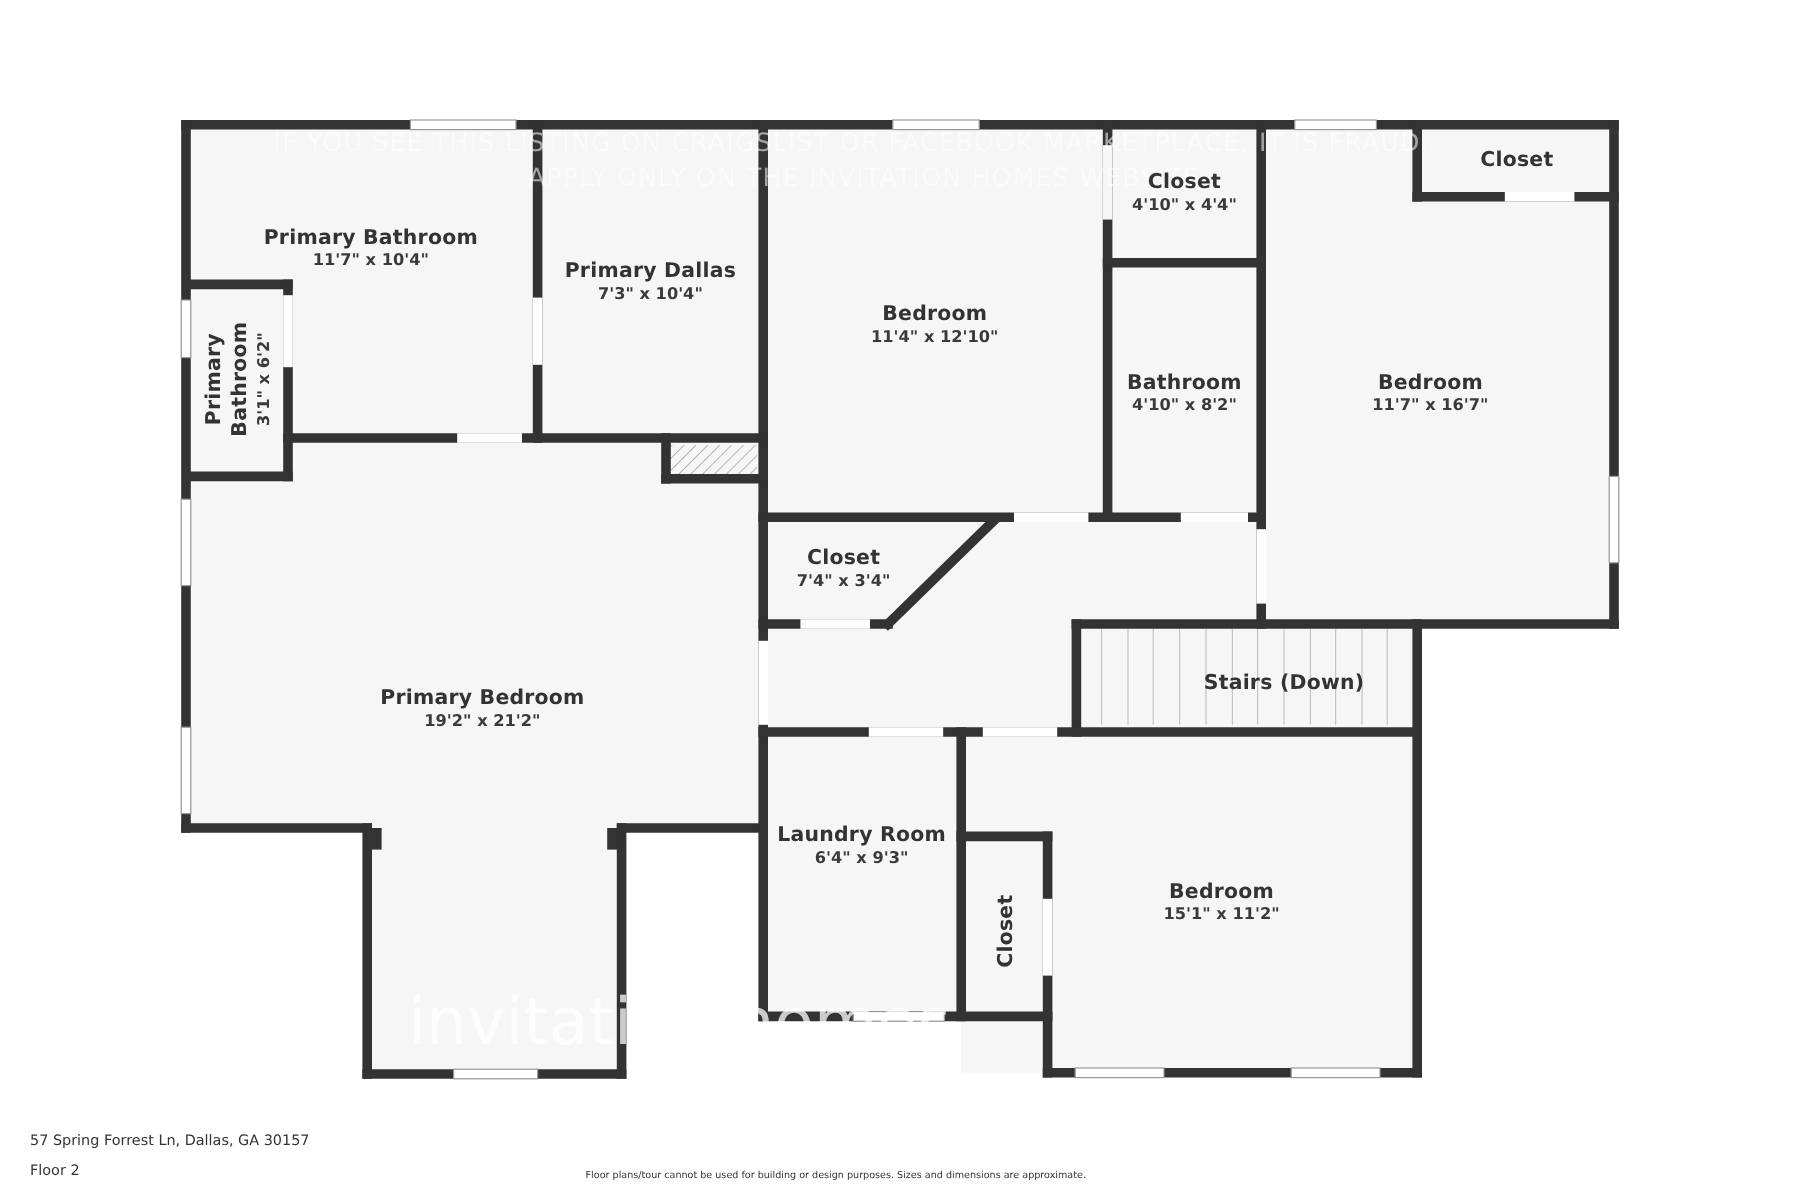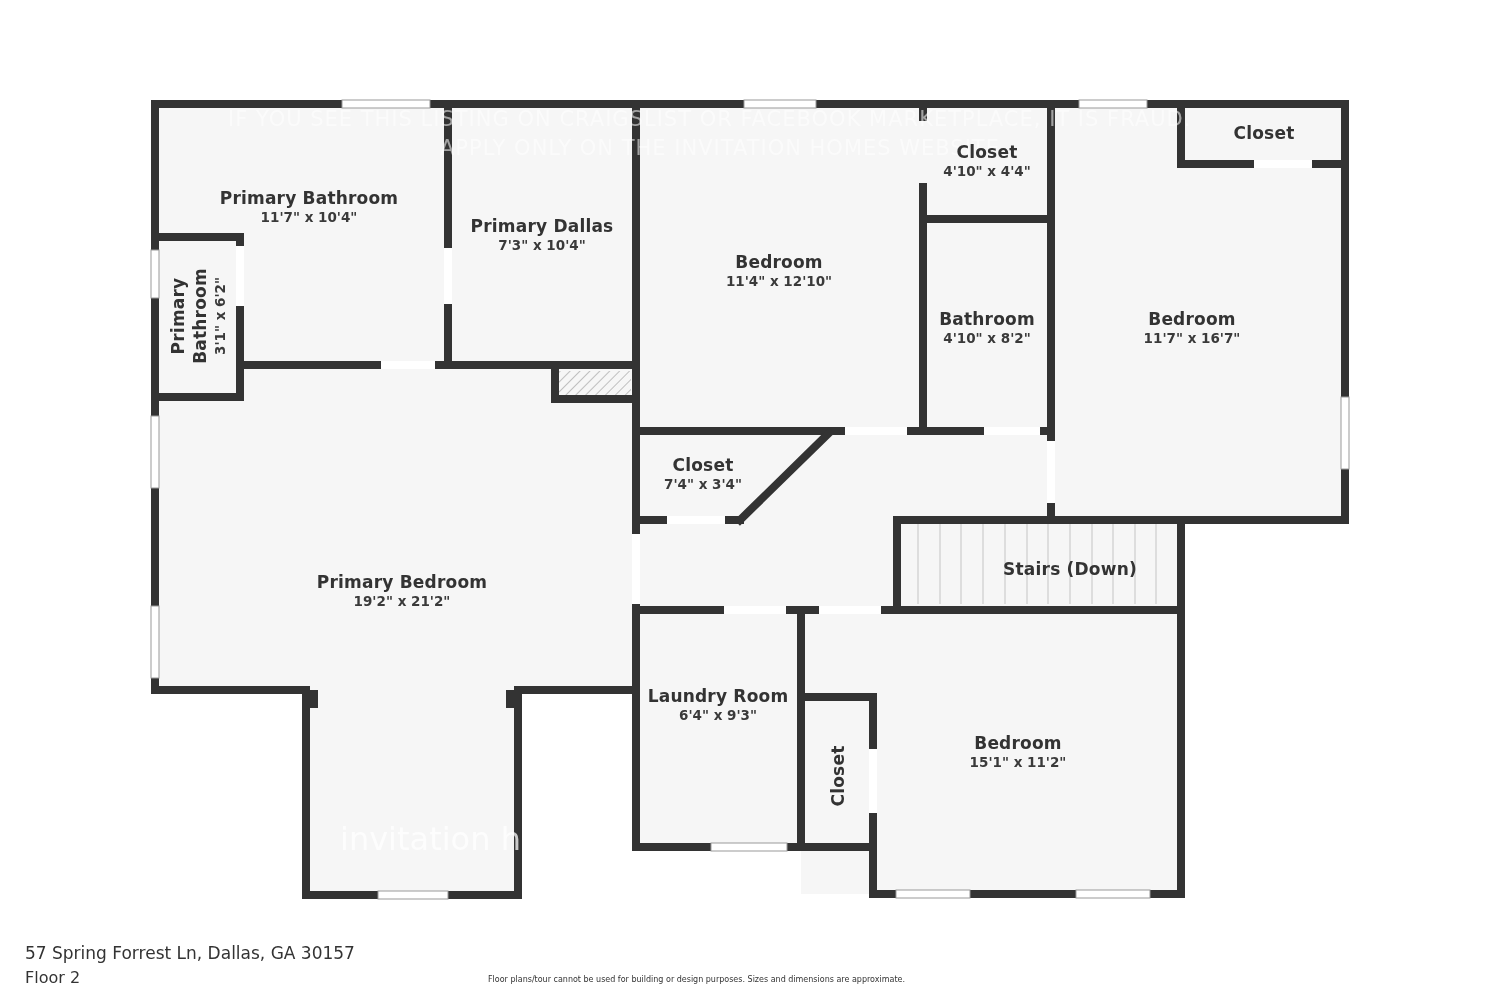--- a/index.html
+++ b/index.html
@@ -3,24 +3,24 @@
 <meta charset="utf-8">
 <style>
   html, body { margin:0; padding:0; background:#ffffff; }
   body { width:1500px; height:1000px; position:relative; overflow:hidden; font-family:"DejaVu Sans", sans-serif; }
   #plan { position:absolute; left:0; top:0; width:1500px; height:1000px; }
   .lbl { position:absolute; text-align:center; color:#333333; transform:translate(-50%,-50%); white-space:nowrap; }
   .lbl .name { font-weight:bold; font-size:17px; line-height:20px; letter-spacing:0.2px; }
   .lbl .dim { font-size:13.5px; line-height:18px; font-weight:bold; color:#3a3a3a; }
   .lbl.rot { transform:translate(-50%,-50%) rotate(-90deg); }
   .wm { position:absolute; color:rgba(255,255,255,0.55); font-size:21px; letter-spacing:1px; white-space:nowrap; text-transform:uppercase;text-align:right; }
-  .logo { position:absolute; color:rgba(255,255,255,0.75); font-size:32px; white-space:nowrap; }
+  .logo { position:absolute; color:rgba(255,255,255,0.75); font-size:54px; white-space:nowrap; }
   .foot { position:absolute; color:#333333; white-space:nowrap; }
-  .foot.addr { left:25px; top:943px; font-size:17px; }
-  .foot.floor { left:25px; top:968px; font-size:16px; }
+  .foot.addr { left:25px; top:943px; font-size:12px; }
+  .foot.floor { left:25px; top:968px; font-size:12px; }
   .foot.disc { left:488px; top:975px; font-size:8px; }
 </style>
 </head>
 <body>
 
 <svg id="plan" viewBox="0 0 1500 1000" xmlns="http://www.w3.org/2000/svg">
   <defs>
     <pattern id="hatch" patternUnits="userSpaceOnUse" width="7" height="7" patternTransform="rotate(45)">
       <rect width="7" height="7" fill="#f6f6f6"></rect>
       <line x1="0" y1="0" x2="0" y2="7" stroke="#9a9a9a" stroke-width="1.2"></line>

